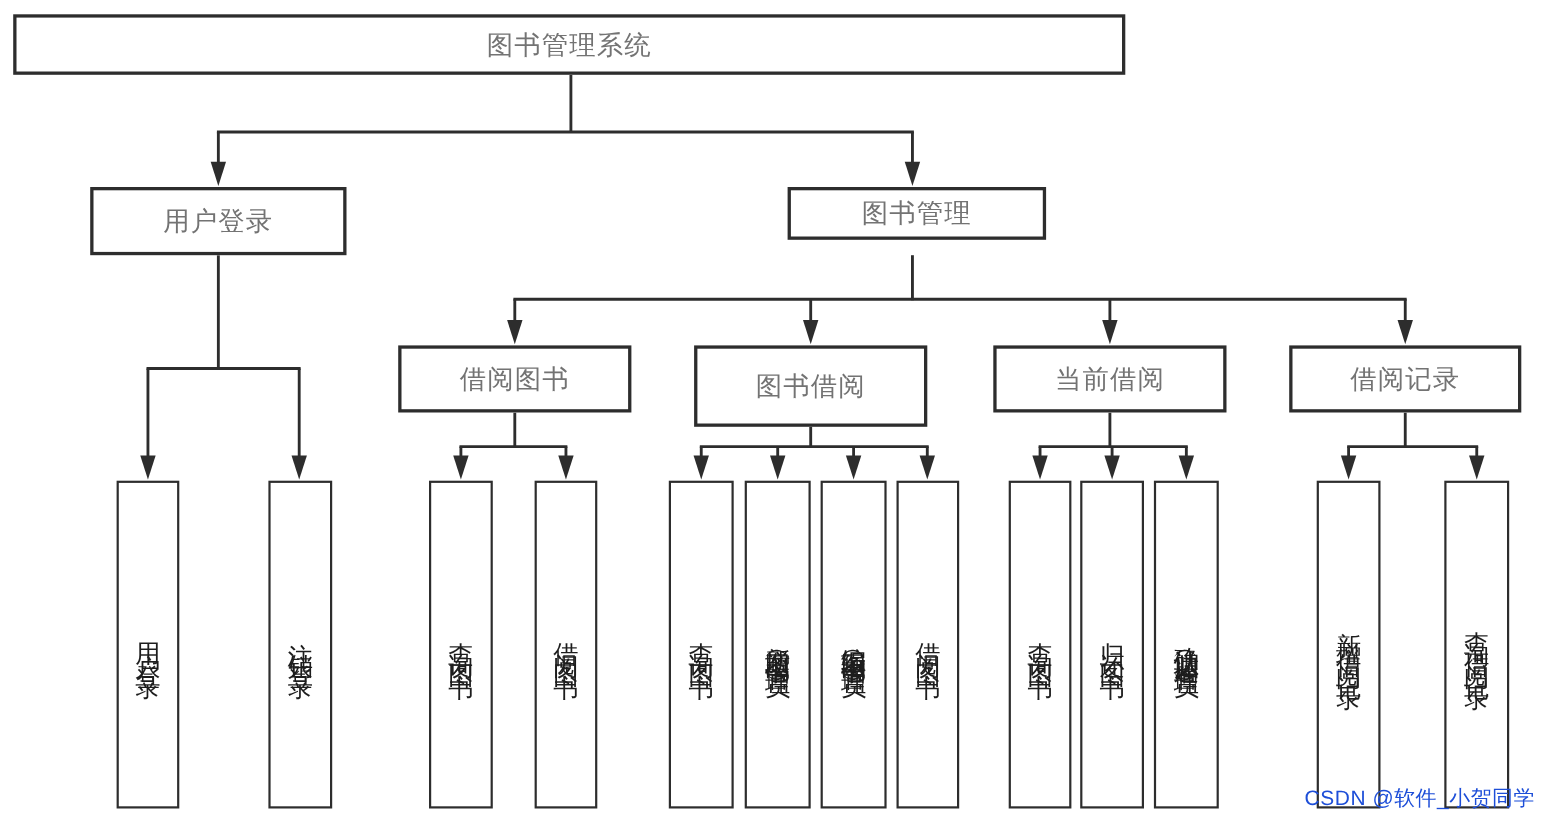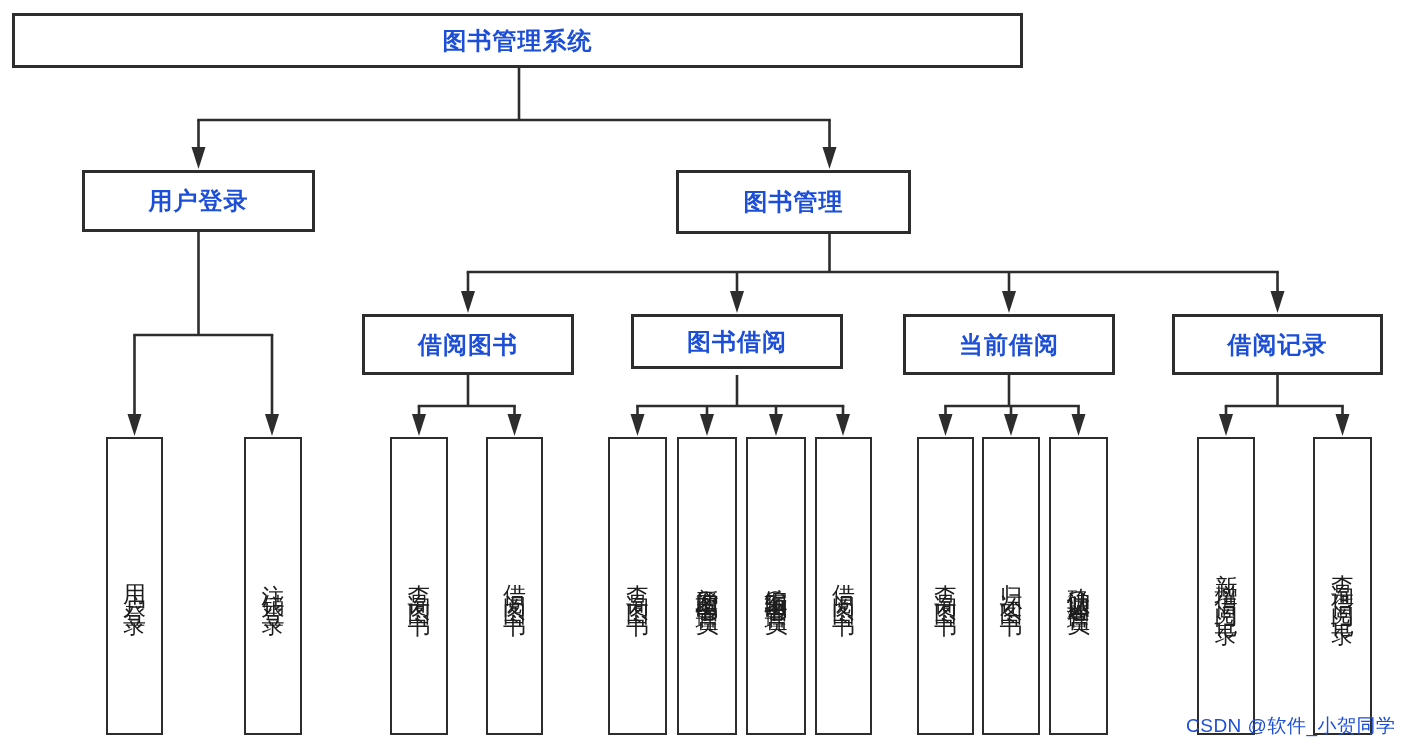--- a/index.html
+++ b/index.html
@@ -17,25 +17,24 @@
     width: 1405px; height: 747px;
   }
   .hbox {
     position: absolute;
     box-sizing: border-box;
     background: #ffffff;
     border: 3px solid #2d2d2d;
     display: flex;
     align-items: center;
     justify-content: center;
-    color: #1d4ed8;
+    color: #737373;
     font-size: 24px;
     letter-spacing: 1px;
     z-index: 2;
-    font-weight: bold;
   }
   .vbox {
     position: absolute;
     box-sizing: border-box;
     background: #ffffff;
     border: 2.5px solid #2d2d2d;
     top: 437px;
     height: 298px;
     display: flex;
     align-items: center;
@@ -138,28 +137,28 @@
     </g>
   </svg>
 
   <div class="hbox" style="left:12px; top:13px; width:1011px; height:55px">
     <span>图书管理系统</span>
   </div>
 
   <div class="hbox" style="left:82px; top:170px; width:233px; height:62px">
     <span>用户登录</span>
   </div>
-  <div class="hbox" style="left:676px; top:170px; width:235px; height:64px">
+  <div class="hbox" style="left:716px; top:170px; width:235px; height:48px">
     <span>图书管理</span>
   </div>
 
   <div class="hbox" style="left:362px; top:314px; width:212px; height:61px">
     <span>借阅图书</span>
   </div>
-  <div class="hbox" style="left:631px; top:314px; width:212px; height:55px">
+  <div class="hbox" style="left:631px; top:314px; width:212px; height:74px">
     <span>图书借阅</span>
   </div>
   <div class="hbox" style="left:903px; top:314px; width:212px; height:61px">
     <span>当前借阅</span>
   </div>
   <div class="hbox" style="left:1172px; top:314px; width:211px; height:61px">
     <span>借阅记录</span>
   </div>
 
   <div class="vbox" style="left:106px; width:57px">

